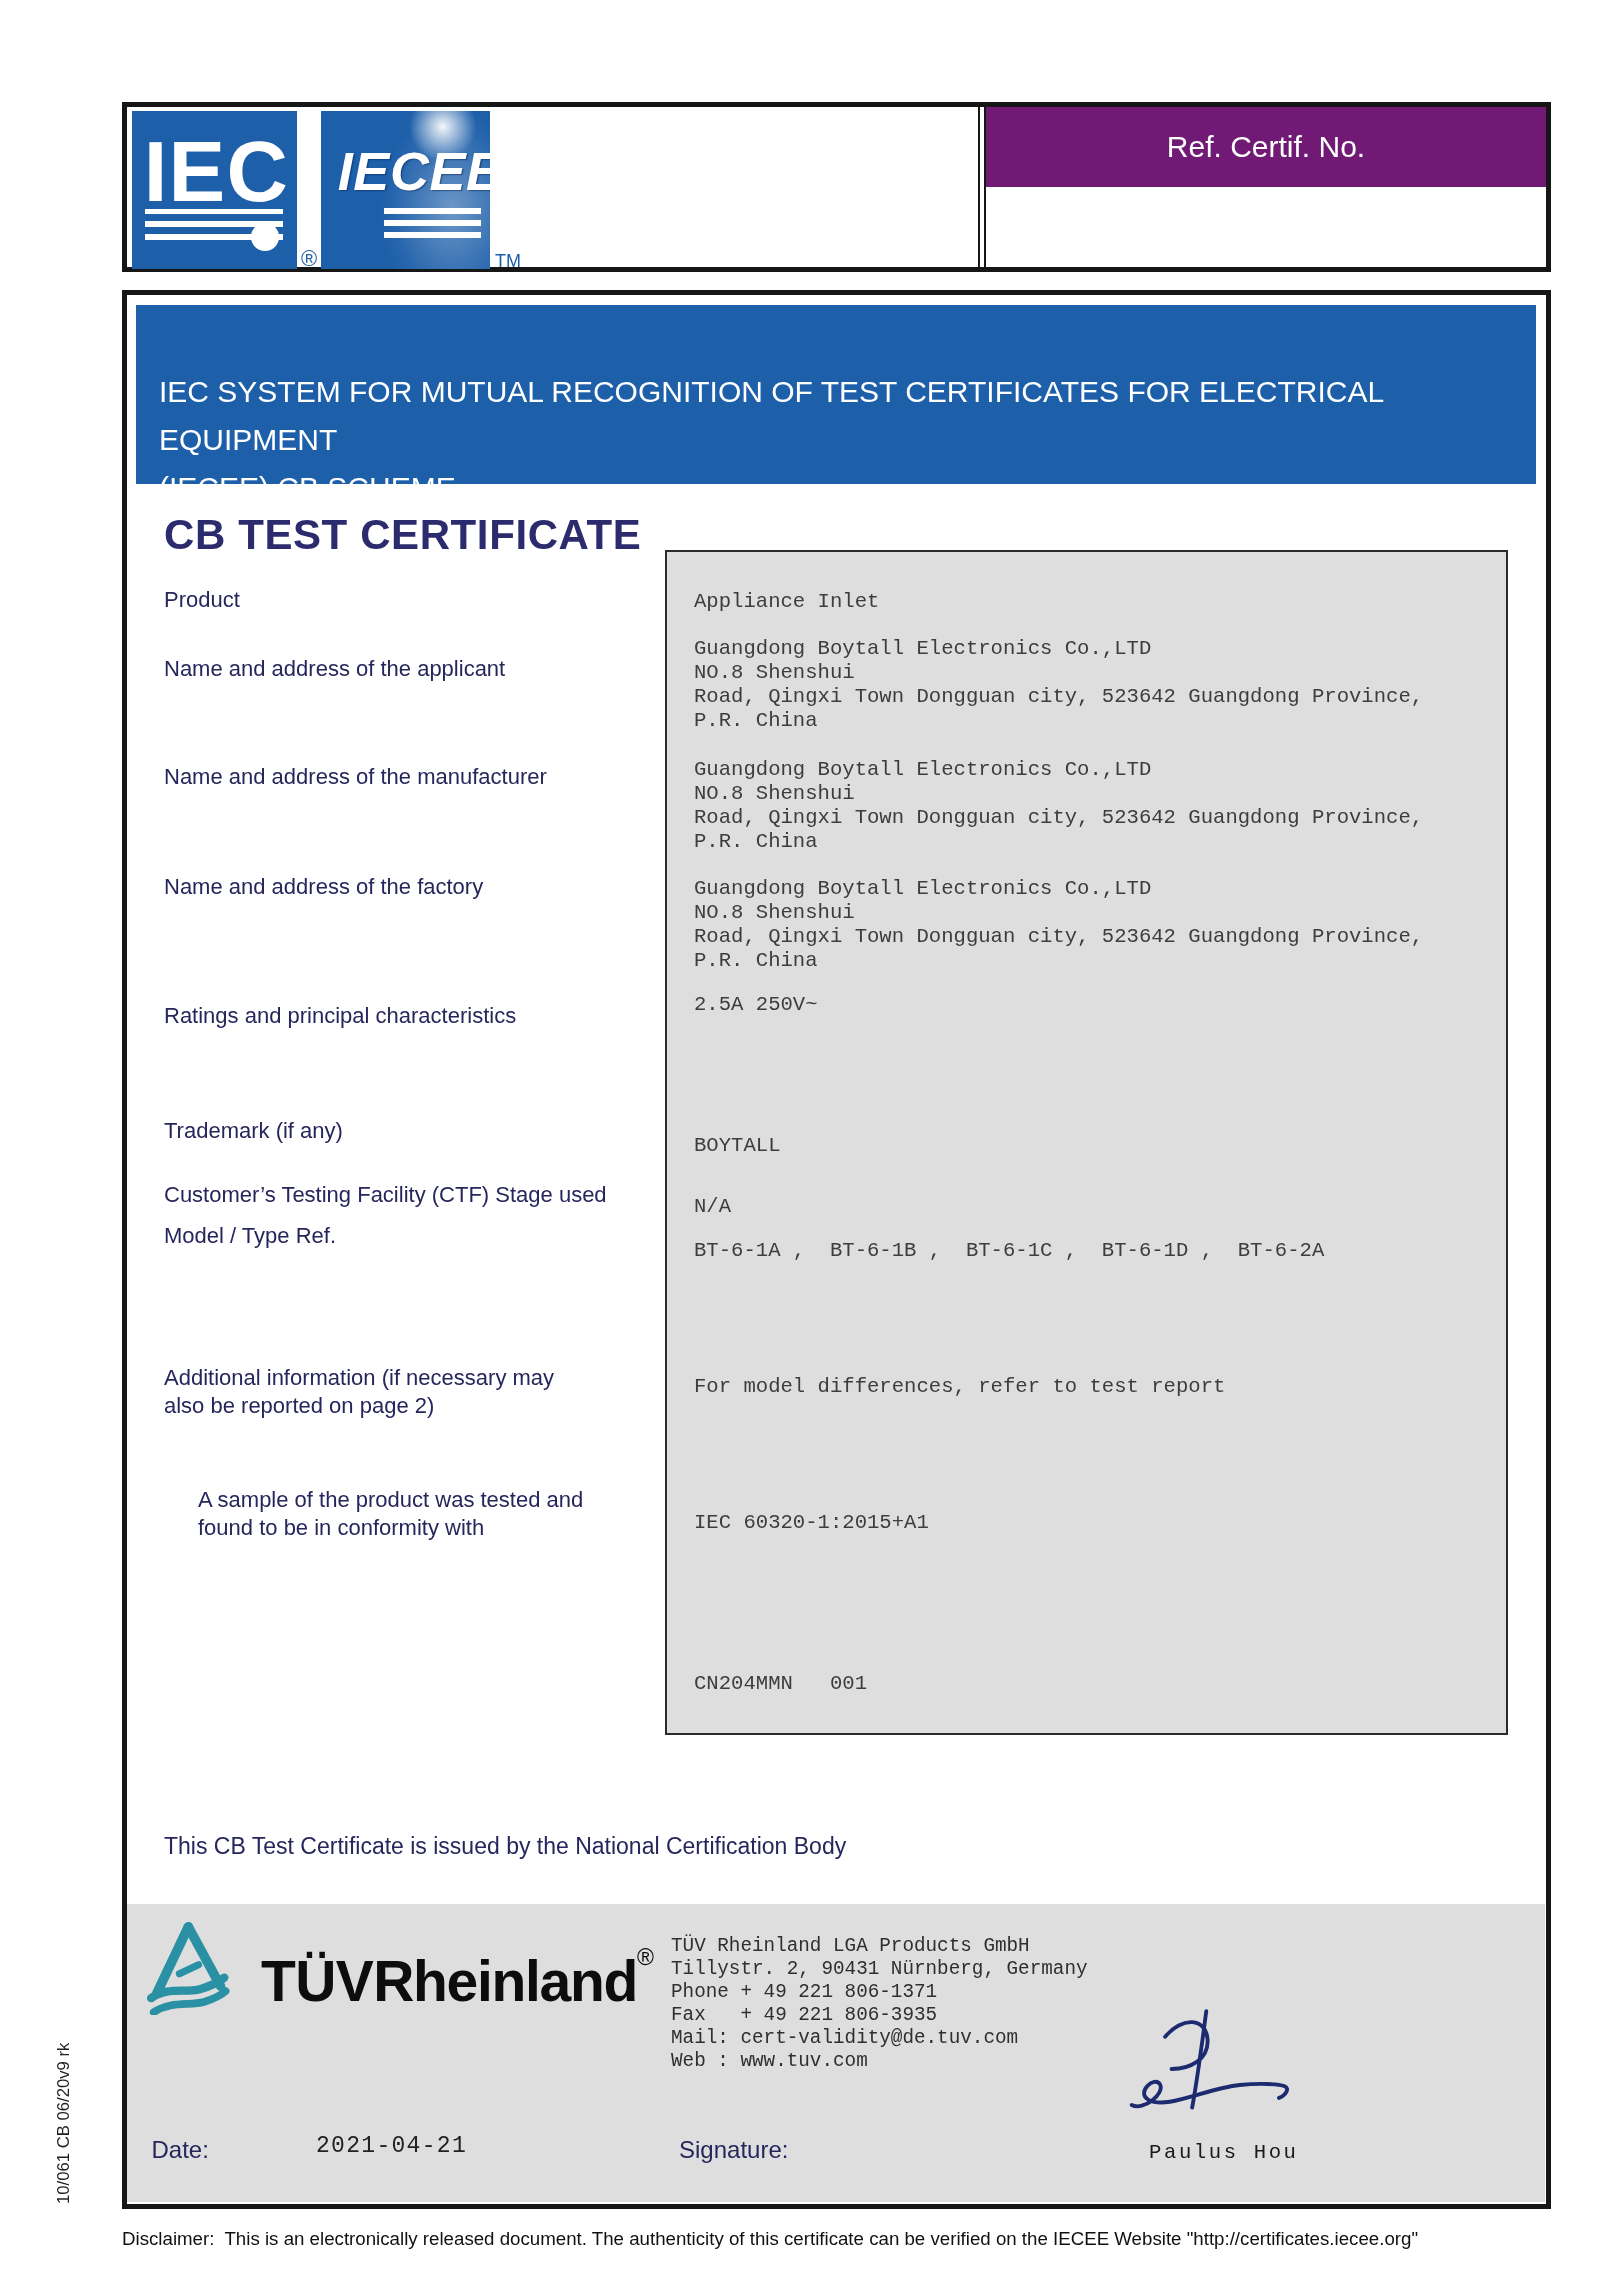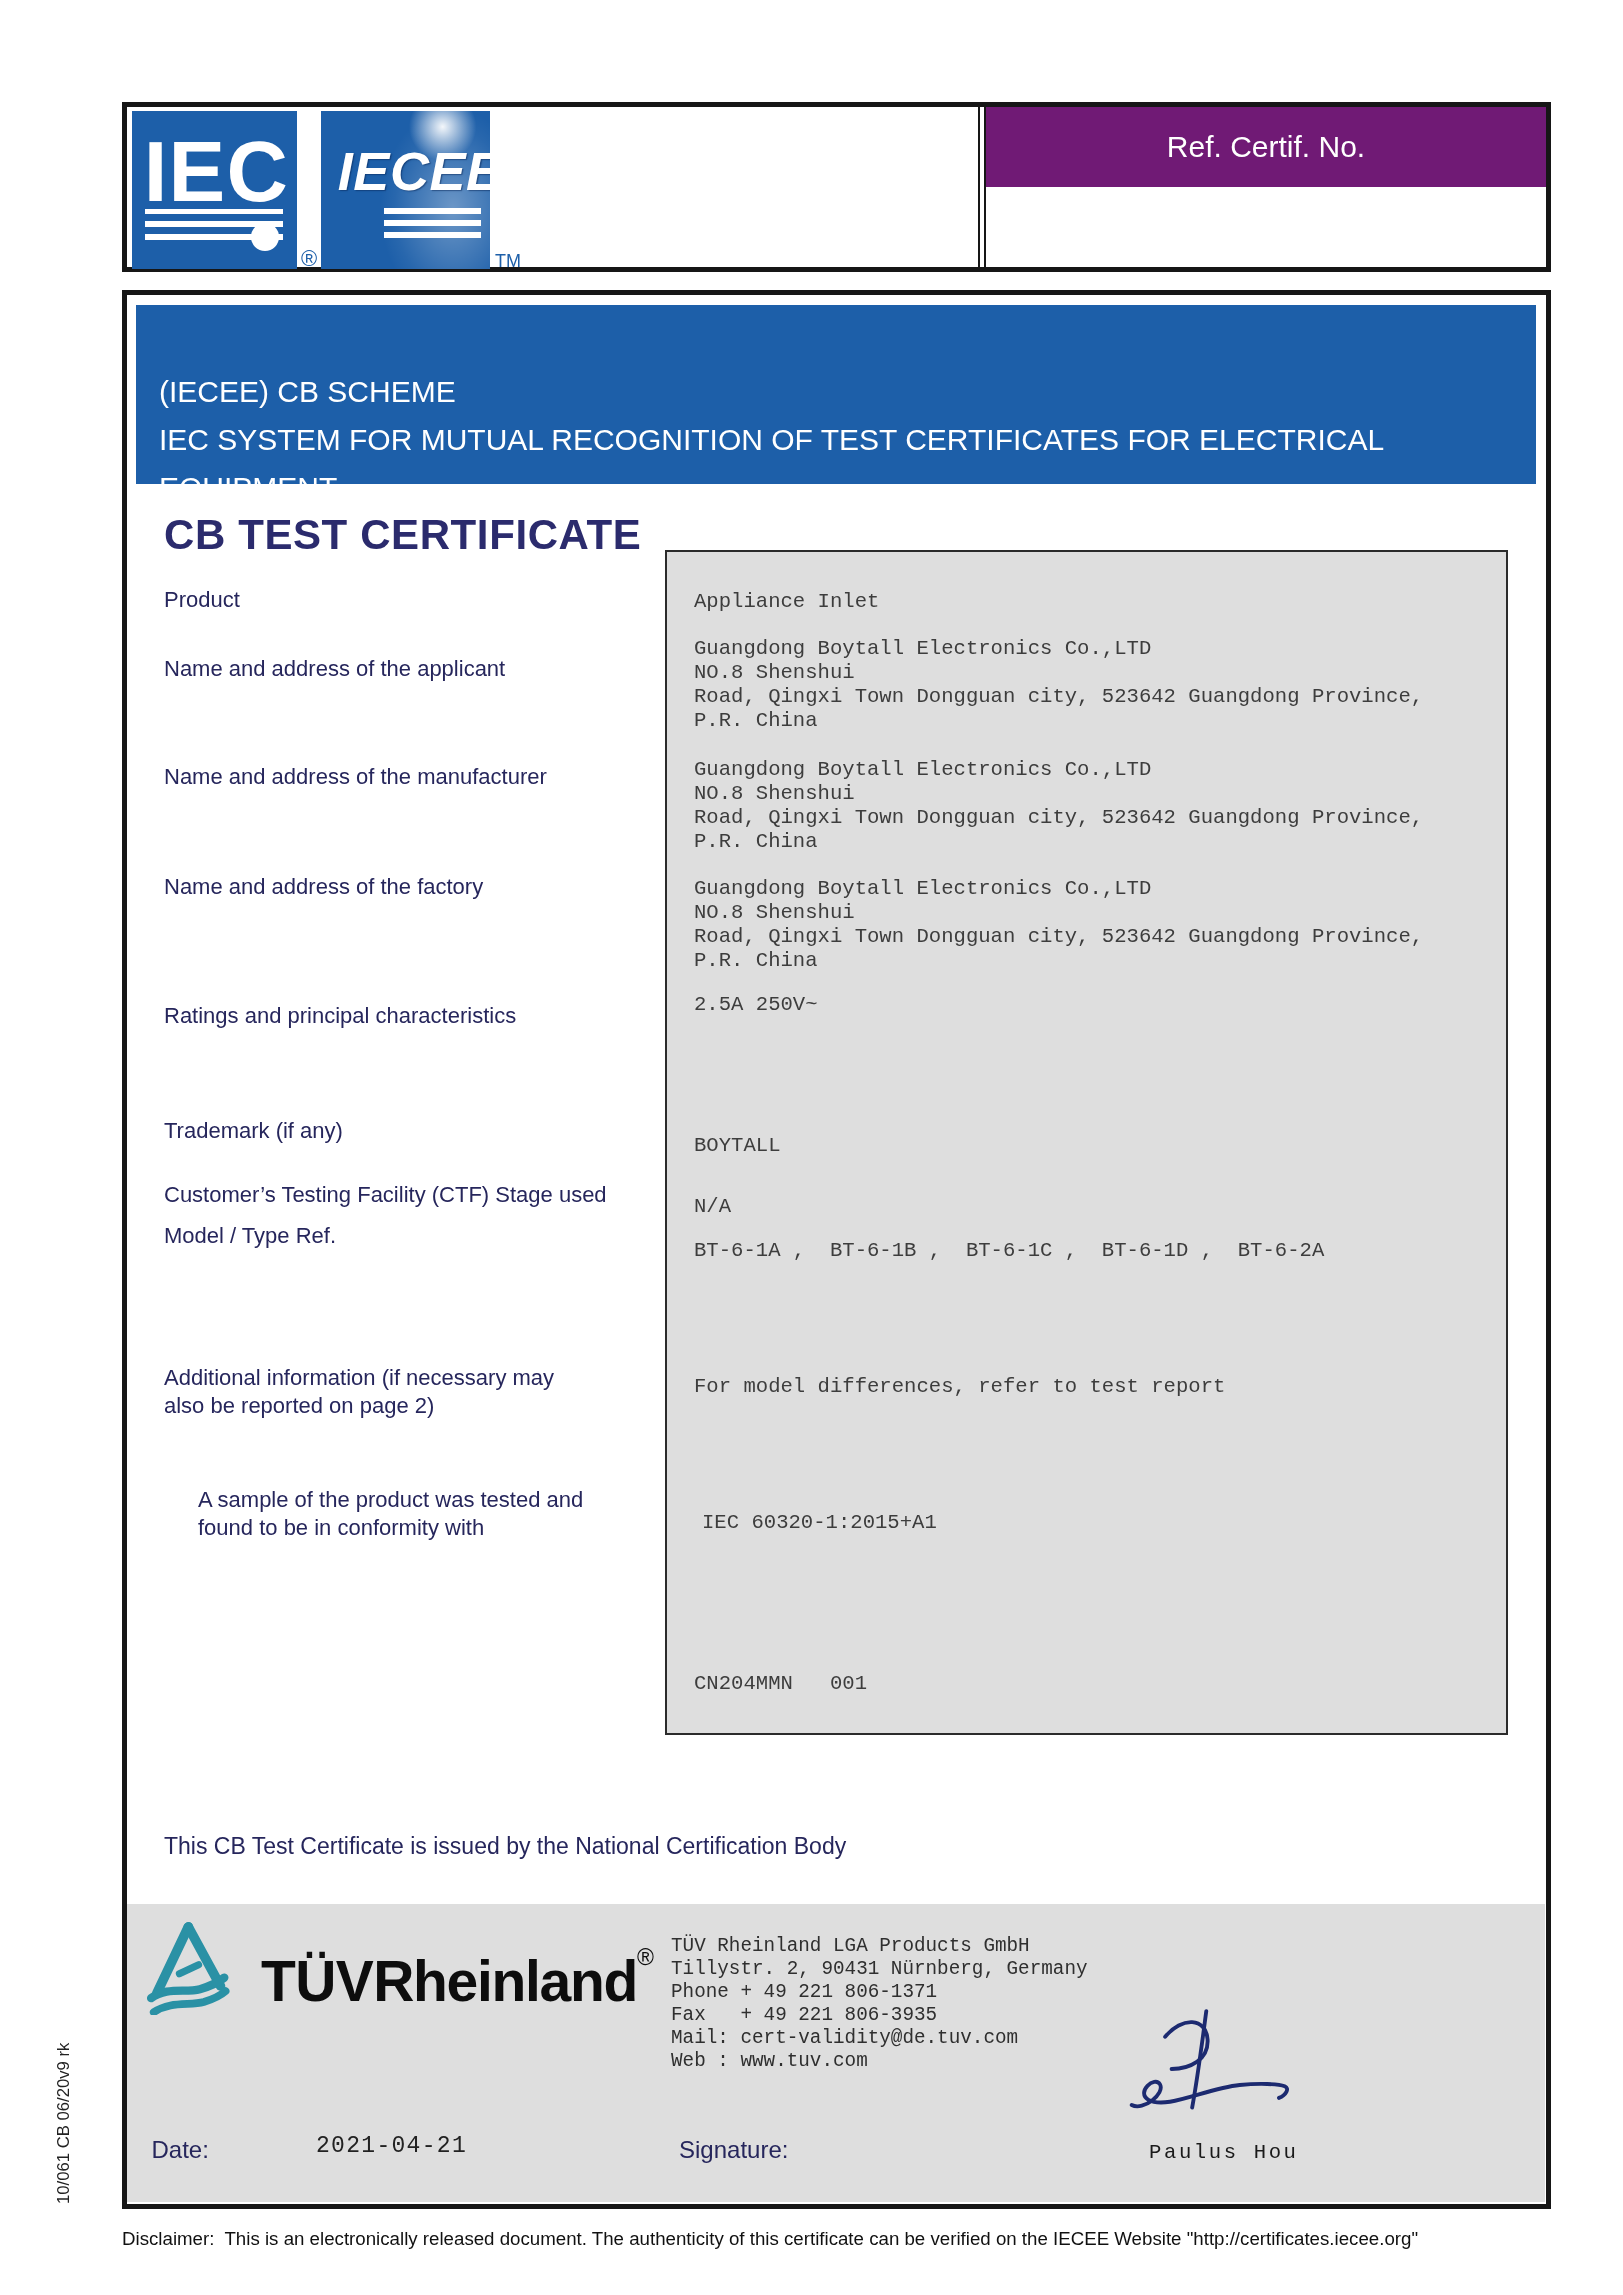--- a/index.html
+++ b/index.html
@@ -91,21 +91,21 @@
   }
   .lab-0{top:291px;} .val-0{top:295px;}
   .lab-1{top:360px;} .val-1{top:342px;}
   .lab-2{top:468px;} .val-2{top:463px;}
   .lab-3{top:578px;} .val-3{top:582px;}
   .lab-4{top:707px;} .val-4{top:698px;}
   .lab-5{top:822px;} .val-5{top:839px;}
   .lab-6{top:886px;} .val-6{top:900px;}
   .lab-7{top:927px;} .val-7{top:944px;}
   .lab-8{top:1069px;} .val-8{top:1080px;}
-  .lab-9{top:1191px;margin-left:34px;} .val-9{top:1216px;margin-left:8px;}
+  .lab-9{top:1191px;margin-left:34px;} .val-9{top:1216px;}
   .lab-10{top:1326px;} .val-10{top:1377px;}
   .issued-line{
     position:absolute; left:37px; top:1538px; color:#26265c; font-size:23px;
   }
   
   .foot-band{
     position:absolute; left:0px; top:1609px; width:1418px; height:298px;
     background:#dedede;
   }
   .tuv-logo{position:absolute; left:19.3px; top:16.7px; width:86px; height:94px;}
@@ -175,22 +175,22 @@
     <div class="tm-mark">TM</div>
 
     <div class="ref-panel">
       <div class="ref-head">Ref. Certif. No.</div>
     </div>
   </div>
 
   <div class="main-box">
 
     <div class="banner">
+      <div>IEC SYSTEM FOR MUTUAL RECOGNITION OF TEST CERTIFICATES FOR ELECTRICAL EQUIPMENT</div>
       <div>(IECEE) CB SCHEME</div>
-      <div>IEC SYSTEM FOR MUTUAL RECOGNITION OF TEST CERTIFICATES FOR ELECTRICAL EQUIPMENT</div>
     </div>
 
     <div class="doc-title">CB TEST CERTIFICATE</div>
 
     <div class="value-box"></div>
 
     <div class="label lab-0">Product</div>
     <div class="label lab-1">Name and address of the applicant</div>
     <div class="label lab-2">Name and address of the manufacturer</div>
     <div class="label lab-3">Name and address of the factory</div>

